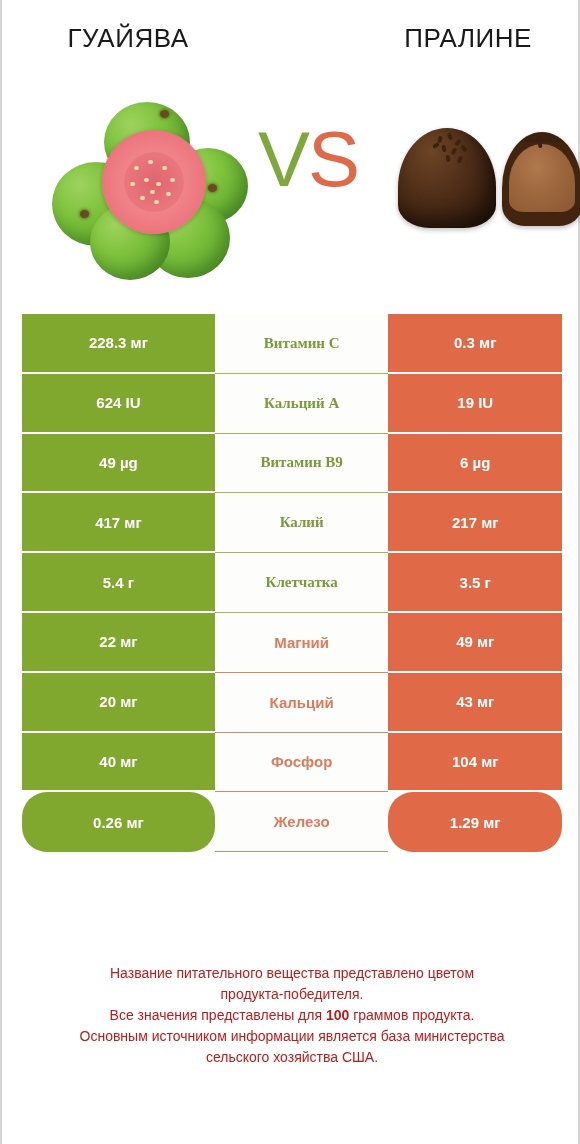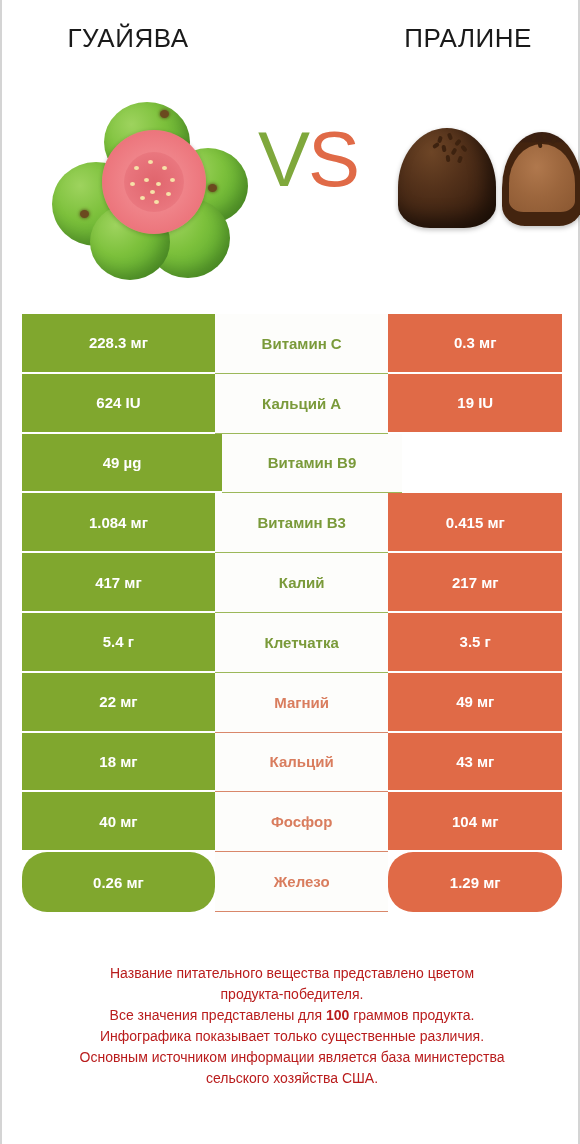--- a/index.html
+++ b/index.html
@@ -199,20 +199,21 @@
     background: #e06a47;
     color: #ffffff;
     border-bottom: 2px solid #ffffff;
   }
   .row:last-child .cell-left,
   .row:last-child .cell-right { border-bottom: none; border-radius: 25px; }
 
   .cell-mid.win-green {
     color: #7a9a3a;
     border-bottom: 1px solid #9cb85a;
+    font-family: Liberation Serif, serif;
   }
   .cell-mid.win-orange {
     color: #d97d5e;
     border-bottom: 1px solid #d9876a;
   }
 
   
   .footnote {
     position: absolute;
     left: 26px;
@@ -303,43 +304,39 @@
         <div class="cell cell-right">0.3 мг</div>
       </div>
       <div class="row">
         <div class="cell cell-left">624 IU</div>
         <div class="cell cell-mid win-green">Кальций A</div>
         <div class="cell cell-right">19 IU</div>
       </div>
       <div class="row">
         <div class="cell cell-left">49 µg</div>
         <div class="cell cell-mid win-green">Витамин B9</div>
-      </div>
-      <div class="row">
-        <div class="cell cell-left">1.084 мг</div>
-        <div class="cell cell-mid win-green">Витамин B3</div>
-        <div class="cell cell-right">0.415 мг</div>
+        <div class="cell cell-right">6 µg</div>
       </div>
       <div class="row">
         <div class="cell cell-left">417 мг</div>
         <div class="cell cell-mid win-green">Калий</div>
         <div class="cell cell-right">217 мг</div>
       </div>
       <div class="row">
         <div class="cell cell-left">5.4 г</div>
         <div class="cell cell-mid win-green">Клетчатка</div>
         <div class="cell cell-right">3.5 г</div>
       </div>
       <div class="row">
         <div class="cell cell-left">22 мг</div>
         <div class="cell cell-mid win-orange">Магний</div>
         <div class="cell cell-right">49 мг</div>
       </div>
       <div class="row">
-        <div class="cell cell-left">18 мг</div>
+        <div class="cell cell-left">20 мг</div>
         <div class="cell cell-mid win-orange">Кальций</div>
         <div class="cell cell-right">43 мг</div>
       </div>
       <div class="row">
         <div class="cell cell-left">40 мг</div>
         <div class="cell cell-mid win-orange">Фосфор</div>
         <div class="cell cell-right">104 мг</div>
       </div>
       <div class="row">
         <div class="cell cell-left">0.26 мг</div>
@@ -347,18 +344,17 @@
         <div class="cell cell-right">1.29 мг</div>
       </div>
     </div>
 
   <div class="footnote">
     <div>Название питательного вещества представлено цветом</div>
     <div>продукта-победителя.</div>
     <div>
       <span>Все значения представлены для <b>100</b> граммов продукта.</span>
     </div>
-    <div>Инфографика показывает только существенные различия.</div>
     <div>Основным источником информации является база министерства</div>
     <div>сельского хозяйства США.</div>
   </div>
 
 </div>
 
 </body></html>

